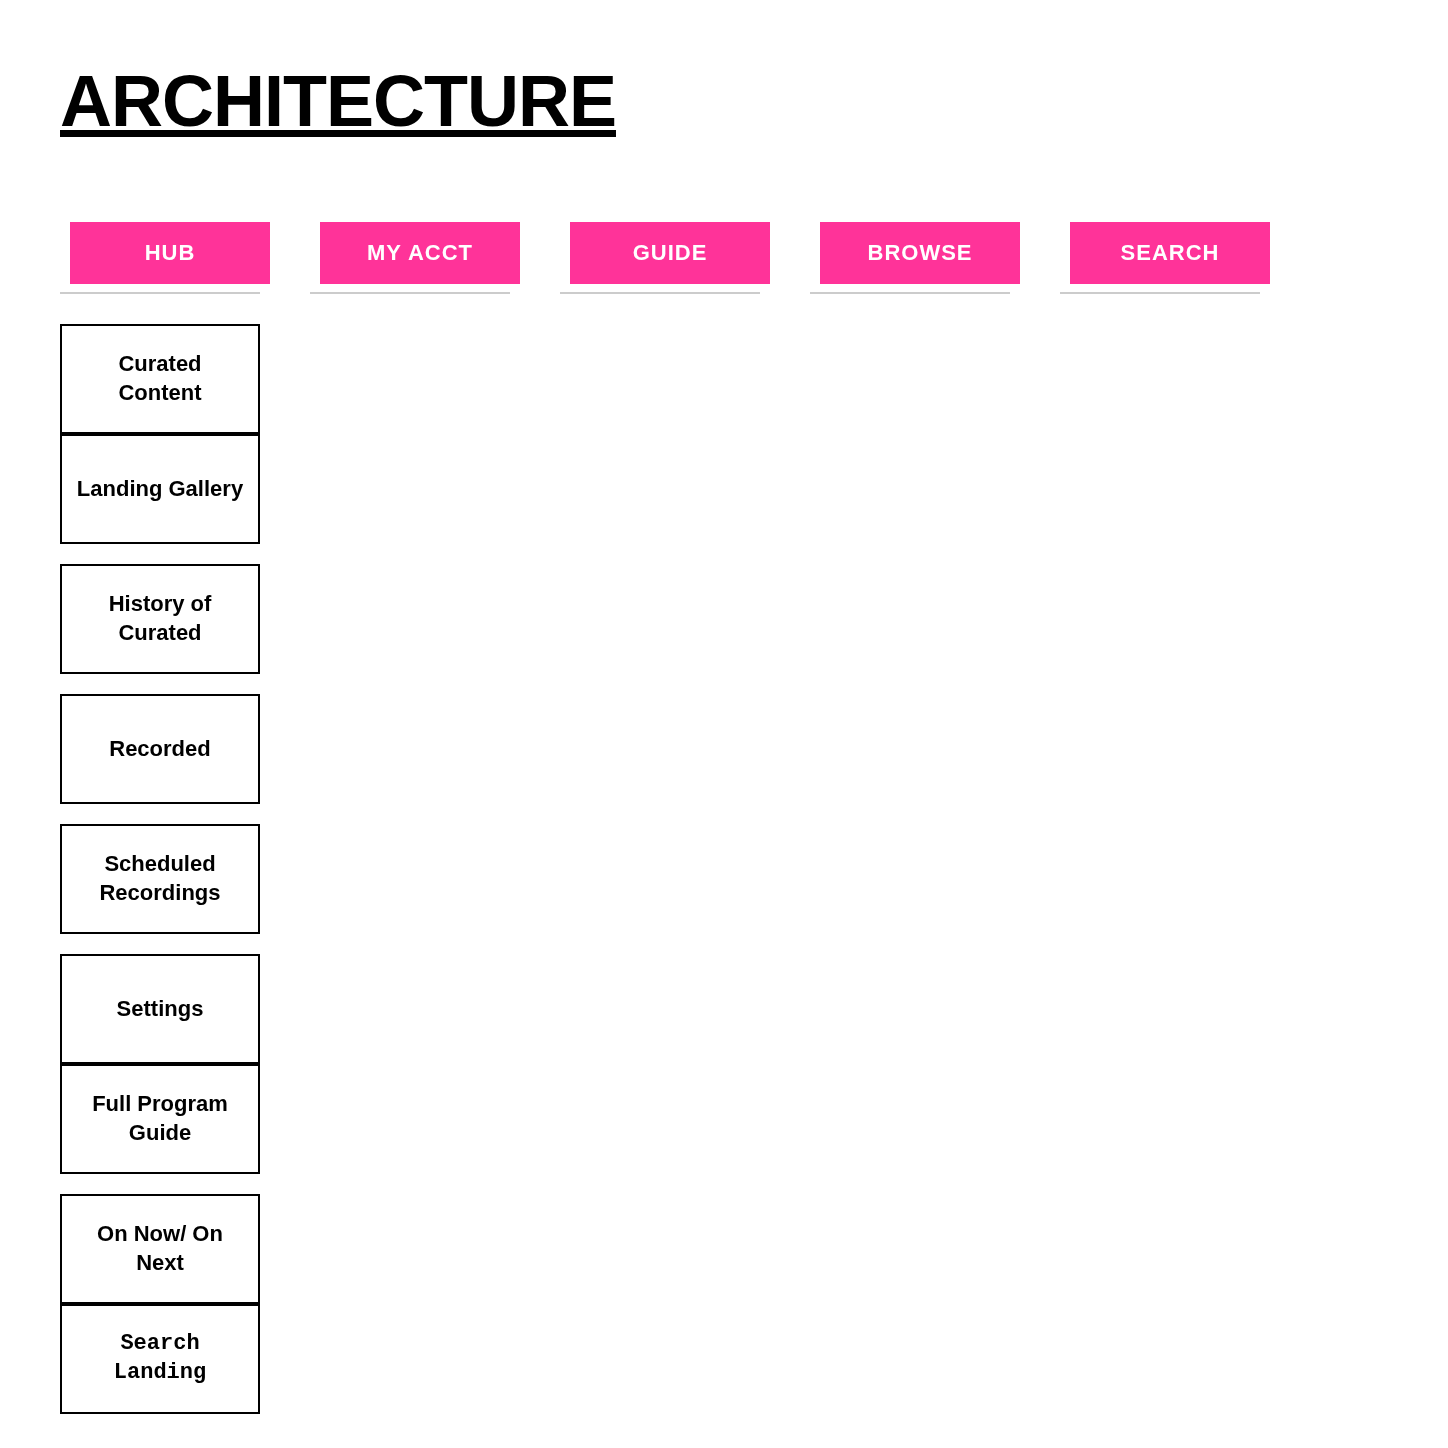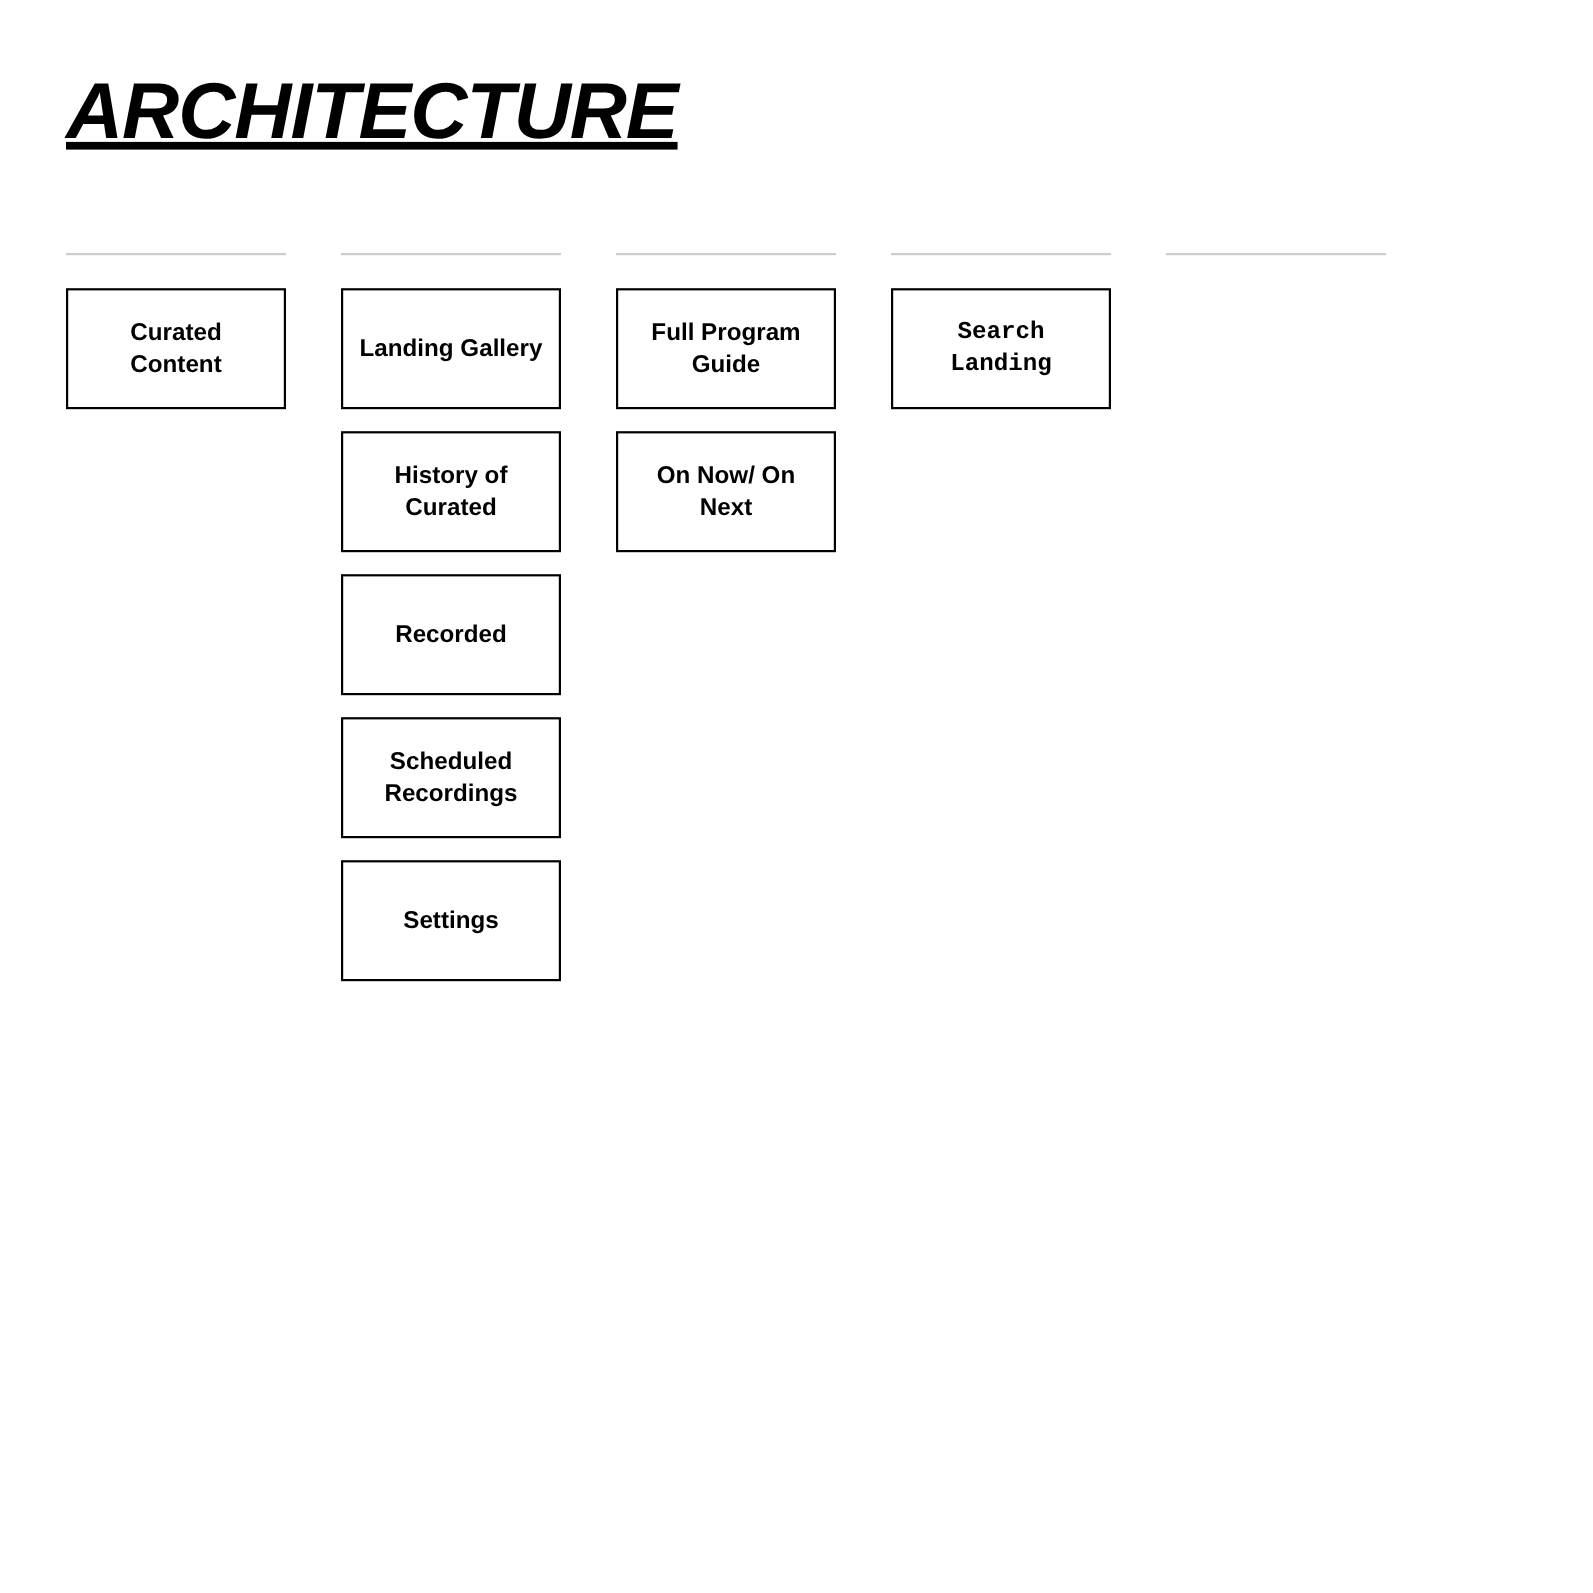--- a/index.html
+++ b/index.html
@@ -12,21 +12,20 @@
       background: #ffffff;
       font-family: Arial, Helvetica, sans-serif;
       width: 1448px;
       min-height: 1448px;
       padding: 60px 60px;
     }
 
     .page-title {
       font-size: 72px;
       font-weight: 900;
-      font-style: italic;
       text-decoration: underline;
       color: #000000;
       margin-bottom: 80px;
       letter-spacing: -1px;
     }
 
     .architecture-container {
       display: flex;
       flex-direction: column;
       gap: 0;
@@ -80,21 +79,21 @@
 
     .divider-line {
       border-top: 2px solid #cccccc;
       margin-top: 8px;
       width: 200px;
     }
 
     
     .content-area {
       display: flex;
-      flex-direction: row;
+      flex-direction: column;
       gap: 0;
       margin-top: 30px;
     }
 
     .content-col {
       width: 220px;
       margin-right: 30px;
       display: flex;
       flex-direction: column;
       gap: 20px;
@@ -120,20 +119,37 @@
       line-height: 1.3;
     }
   </style>
 </head>
 <body>
 
 <div class="page-title">ARCHITECTURE</div>
 
 <div class="architecture-container">
 
+  <div class="nav-row">
+    <div class="nav-col">
+      <button class="nav-button">HUB</button>
+    </div>
+    <div class="nav-col">
+      <button class="nav-button">MY ACCT</button>
+    </div>
+    <div class="nav-col">
+      <button class="nav-button">GUIDE</button>
+    </div>
+    <div class="nav-col">
+      <button class="nav-button">BROWSE</button>
+    </div>
+    <div class="nav-col">
+      <button class="nav-button">SEARCH</button>
+    </div>
+  </div>
 
   <div class="divider-row">
     <div class="divider-col">
       <div class="divider-line"></div>
     </div>
     <div class="divider-col">
       <div class="divider-line"></div>
     </div>
     <div class="divider-col">
       <div class="divider-line"></div>

